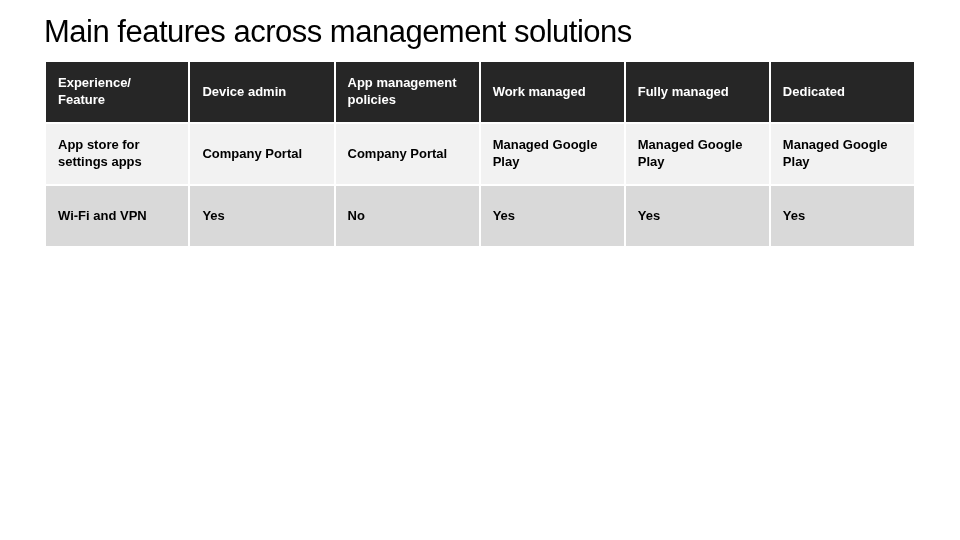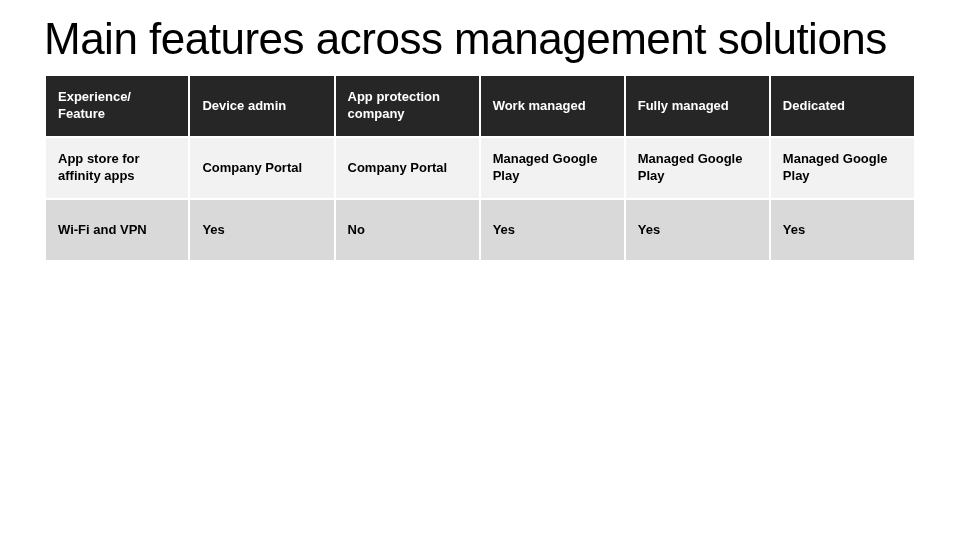--- a/index.html
+++ b/index.html
@@ -1,17 +1,17 @@
 <!DOCTYPE html>
 <html><head>
 <meta charset="utf-8">
 <style>
   html,body{margin:0;padding:0;width:960px;height:540px;background:#fff;font-family:"Segoe UI",Arial,sans-serif;}
   .wrap{padding:14px 44px 0 44px;}
-  h1{margin:0 0 10px 0;font-weight:400;font-size:44px;color:#000;letter-spacing:-0.5px;}
+  h1{margin:0 0 10px 0;font-weight:400;font-size:31px;color:#000;letter-spacing:-0.5px;}
   table{border-collapse:collapse;width:100%;table-layout:fixed;}
   th,td{border:2px solid #fff;padding:10px 12px;text-align:left;font-size:13px;font-weight:700;vertical-align:middle;line-height:1.3;}
   thead th{background:#262626;color:#fff;height:40px;}
   tbody tr:nth-child(odd) td{background:#f2f2f2;}
   tbody tr:nth-child(even) td{background:#d9d9d9;}
   tbody td{color:#000;height:40px;}
   col.c0{width:16.6%;}
   col.c1,col.c2,col.c3,col.c4,col.c5{width:16.68%;}
 </style>
 </head>
@@ -26,29 +26,29 @@
         <col class="c1">
         <col class="c2">
         <col class="c3">
         <col class="c4">
         <col class="c5">
       </colgroup>
   <thead>
     <tr>
       <th>Experience/ Feature</th>
       <th>Device admin</th>
-      <th>App protection company</th>
+      <th>App management policies</th>
       <th>Work managed</th>
       <th>Fully managed</th>
       <th>Dedicated</th>
     </tr>
   </thead>
   <tbody>
     <tr>
-      <td>App store for affinity apps</td>
+      <td>App store for settings apps</td>
       <td>Company Portal</td>
       <td>Company Portal</td>
       <td>Managed Google Play</td>
       <td>Managed Google Play</td>
       <td>Managed Google Play</td>
     </tr>
     <tr>
       <td>Wi-Fi and VPN</td>
       <td>Yes</td>
       <td>No</td>

